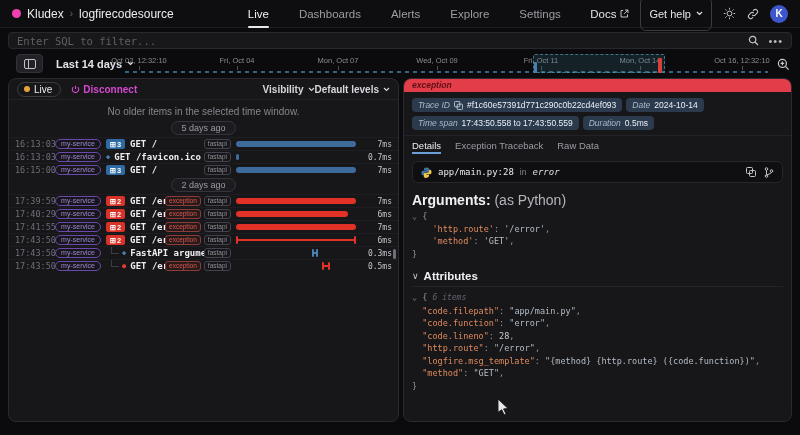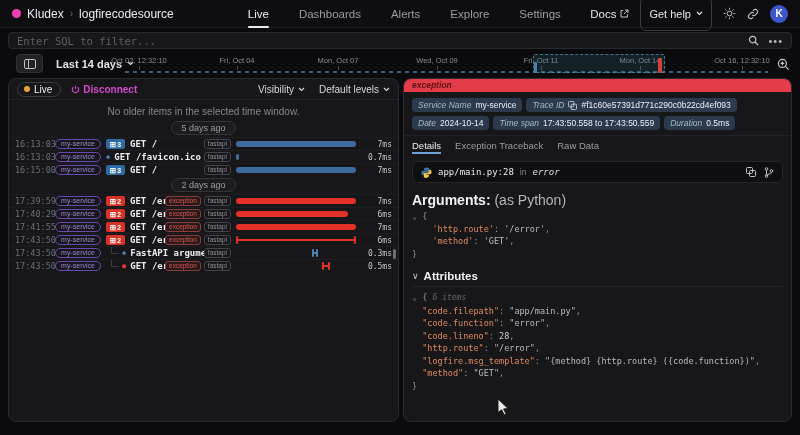--- a/index.html
+++ b/index.html
@@ -52,21 +52,21 @@
   .panel { position:absolute; background:#17171a; border:1px solid #2a2a30; border-radius:8px; overflow:hidden; }
   #left-panel  { left:8px;  top:78px; width:391px; height:344px; }
   #right-panel { left:403px; top:78px; width:389px; height:344px; }
 
   
   .lp-header { height:21px; display:flex; align-items:center; gap:10px; padding:0 8px; border-bottom:1px solid #232327; }
   .live-pill { display:flex; align-items:center; gap:4px; border:1px solid #3c3c44;
     border-radius:10px; padding:1px 8px 1px 6px; font-size:10px; color:#ececf0; }
   .live-dot { width:6px; height:6px; border-radius:50%; background:#e8a23c; }
   .disconnect { display:flex; align-items:center; gap:3px; color:#d548d0; font-size:10px; font-weight:bold; }
-  .lp-controls { margin-left:auto; display:flex; gap:14px; font-size:10px; color:#d6d6dc; align-items:center; }
+  .lp-controls { margin-left:auto; display:flex; font-size:10px; color:#d6d6dc; align-items:center;font-weight:bold; }
   .dd { display:flex; align-items:center; gap:4px; }
   .empty-msg { text-align:center; font-size:10px; color:#85858d; margin:6px 0 4px; }
   .time-pill { width:max-content; margin:2px auto 2px; border:1px solid #34343c; background:#1c1c20;
     border-radius:9px; padding:1px 9px; font-size:9px; color:#9a9aa2; }
   .trow { display:flex; align-items:center; height:13px; padding:0 6px;
     font-family:"DejaVu Sans Mono",monospace; border-top:1px solid #1e1e22; }
   .t-time { width:40px; flex:none; font-size:8.5px; color:#6e6e78; }
   .t-service { flex:none; width:46px; text-align:center; border:1px solid #6a48b0; border-radius:7px;
     color:#a186d8; font-size:7px; line-height:8px; padding:0 2px; margin-right:5px;
     font-family:"Liberation Sans",sans-serif; }
@@ -414,24 +414,20 @@
         <span class="t-dur">0.5ms</span>
       </div>
     </div>
   <div class="lp-scroll"></div>
 </div>
 
 <div class="panel" id="right-panel">
   <div class="banner">exception</div>
   <div class="chips" id="chips">
       <span class="chip">
-        <span class="chip-label">Service Name</span>
-        <span class="chip-value">my-service</span>
-      </span>
-      <span class="chip">
         <span class="chip-label">Trace ID</span>
         <span class="icon-btn">
           <svg width="9" height="9" viewBox="0 0 10 10" fill="none" stroke="currentColor" stroke-width="1">
             <rect x=".5" y=".5" width="6" height="6" rx="1"></rect>
             <rect x="3.5" y="3.5" width="6" height="6" rx="1"></rect>
           </svg>
         </span>
         <span class="chip-value">#f1c60e57391d771c290c0b22cd4ef093</span>
       </span>
       <span class="chip">

